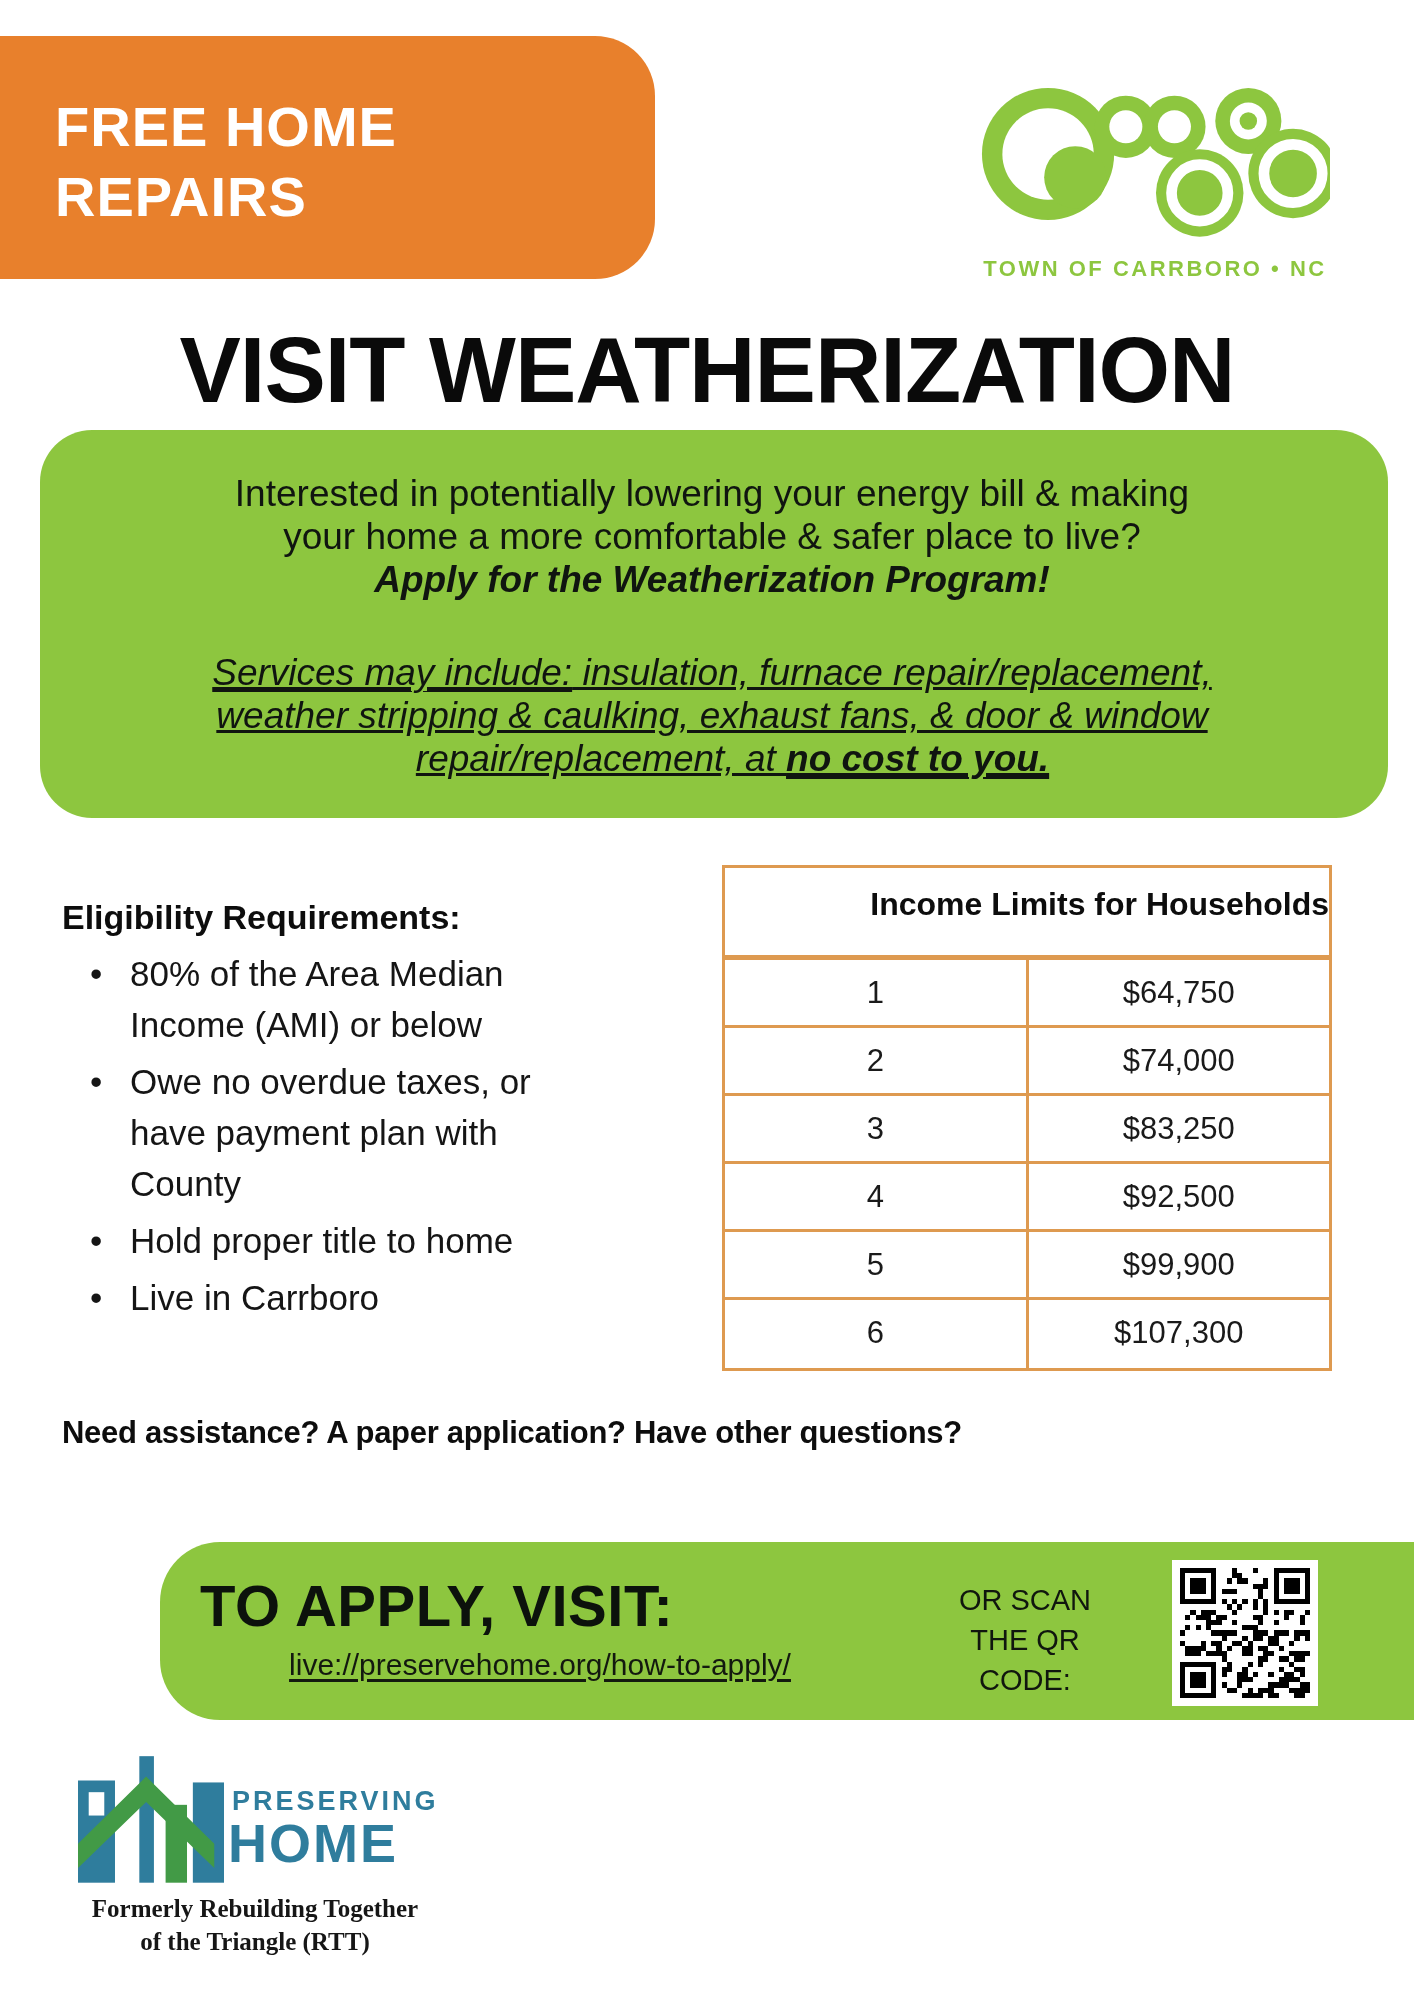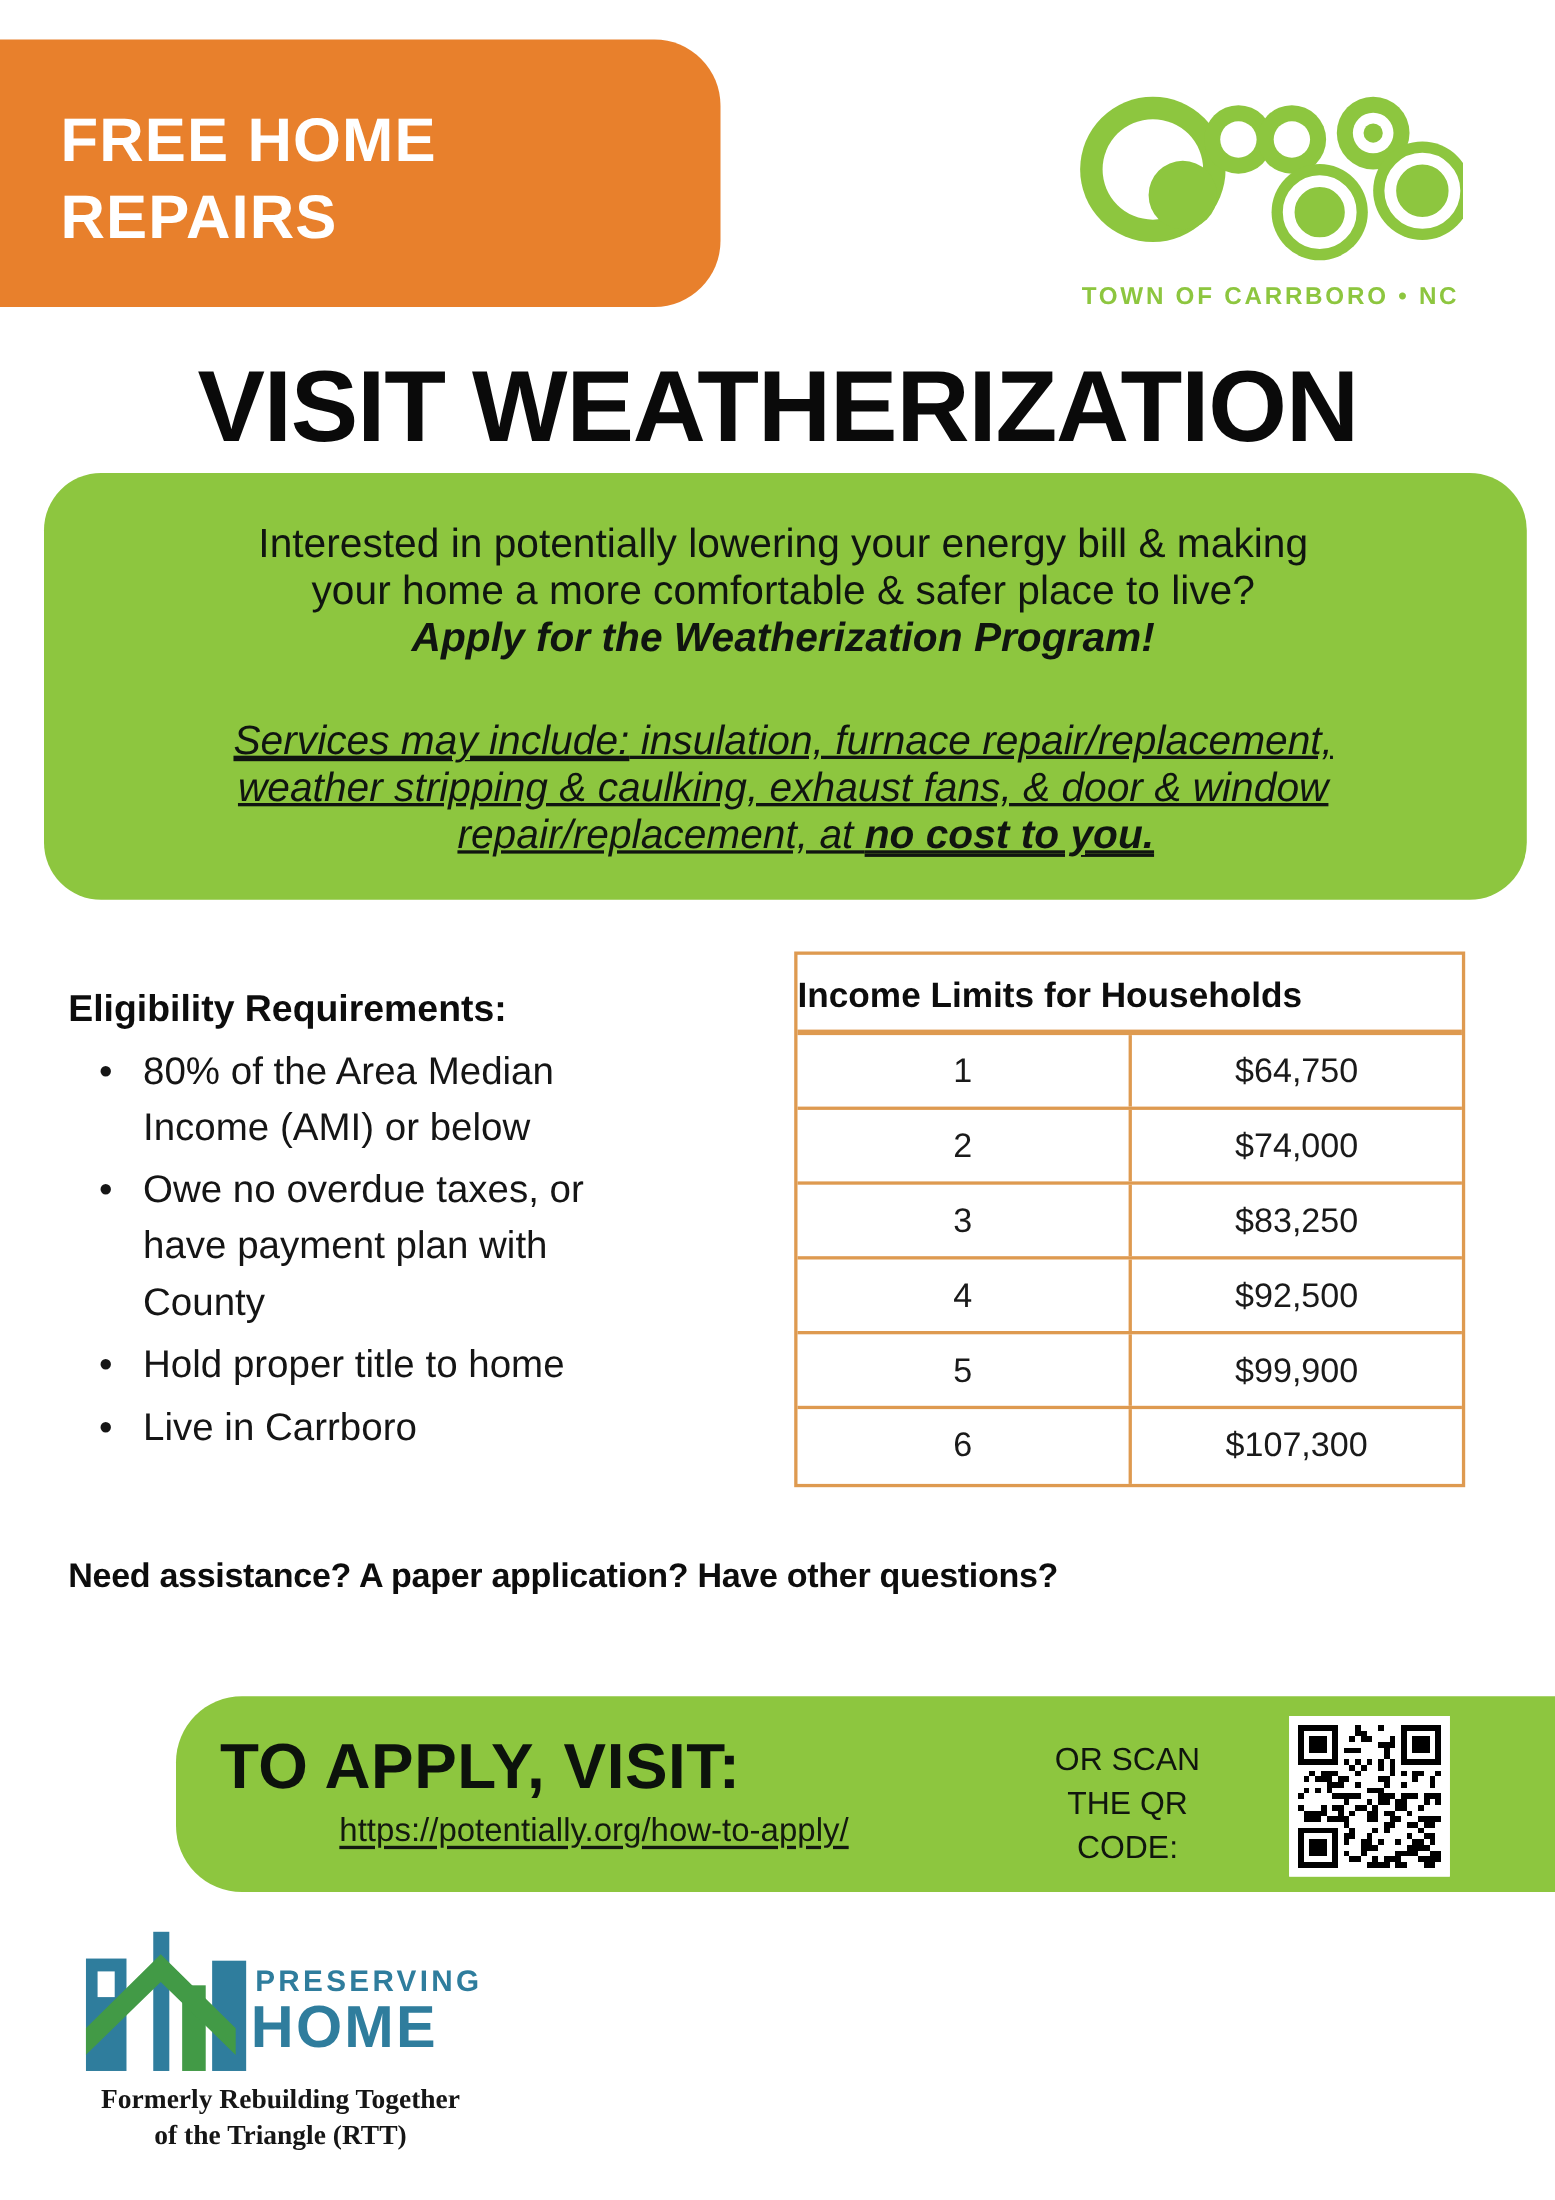--- a/index.html
+++ b/index.html
@@ -36,21 +36,21 @@
 
   
   .elig-heading{position:absolute; left:62px; top:898px; font-size:34px; font-weight:bold; color:#0d0d0d;}
   .elig-list{position:absolute; left:88px; top:948px; width:480px; list-style:none; color:#151515;}
   .elig-list li{position:relative; padding-left:42px; font-size:35px; line-height:51px; margin-bottom:6px;}
   .elig-list li::before{content:"•"; position:absolute; left:2px; top:0; font-size:35px;}
 
   
   .income-table{position:absolute; left:722px; top:865px; width:610px;
     border:3px solid var(--tborder); background:#fff;}
-  .income-table .t-header{height:73px; line-height:73px; text-align:left; font-weight:bold;
+  .income-table .t-header{height:92px; line-height:73px; text-align:right; font-weight:bold;
     font-size:32px; border-bottom:5px solid var(--tborder); color:#0d0d0d;}
   .income-table .t-row{display:flex; height:68px; border-bottom:3px solid var(--tborder);}
   .income-table .t-row:last-child{border-bottom:none;}
   .income-table .t-cell{flex:1; text-align:center; line-height:65px; font-size:31px; color:#1a1a1a;}
   .income-table .t-cell:first-child{border-right:3px solid var(--tborder);}
 
   
   .contact-heading{position:absolute; left:62px; top:1415px; font-size:31px; font-weight:bold;
     letter-spacing:-0.3px; color:#0d0d0d;}
   .contact-line{position:absolute; left:64px; top:1462px; font-size:32px; color:#2a2a2a;}
@@ -153,21 +153,21 @@
     <div class="t-row">
       <div class="t-cell">6</div>
       <div class="t-cell">$107,300</div>
     </div>
   </div>
 
   <div class="contact-heading">Need assistance? A paper application? Have other questions?</div>
 
   <div class="apply-banner"></div>
   <div class="apply-title">TO APPLY, VISIT:</div>
-  <a class="apply-link" href="#">https://potentially.org/how-to-apply/</a>
+  <a class="apply-link" href="#">live://preservehome.org/how-to-apply/</a>
   <div class="qr-label">
     <div>OR SCAN</div>
     <div>THE QR</div>
     <div>CODE:</div>
   </div>
   <div class="qr-code" id="qr"><svg width="146" height="146" viewBox="0 0 146 146" shape-rendering="crispEdges">
         <rect width="146" height="146" fill="#fff"></rect>
         <rect x="60" y="8" width="5.2" height="5.2" fill="#000"></rect>
         <rect x="80.8" y="8" width="5.2" height="5.2" fill="#000"></rect>
         <rect x="60" y="13.2" width="5.2" height="5.2" fill="#000"></rect>

